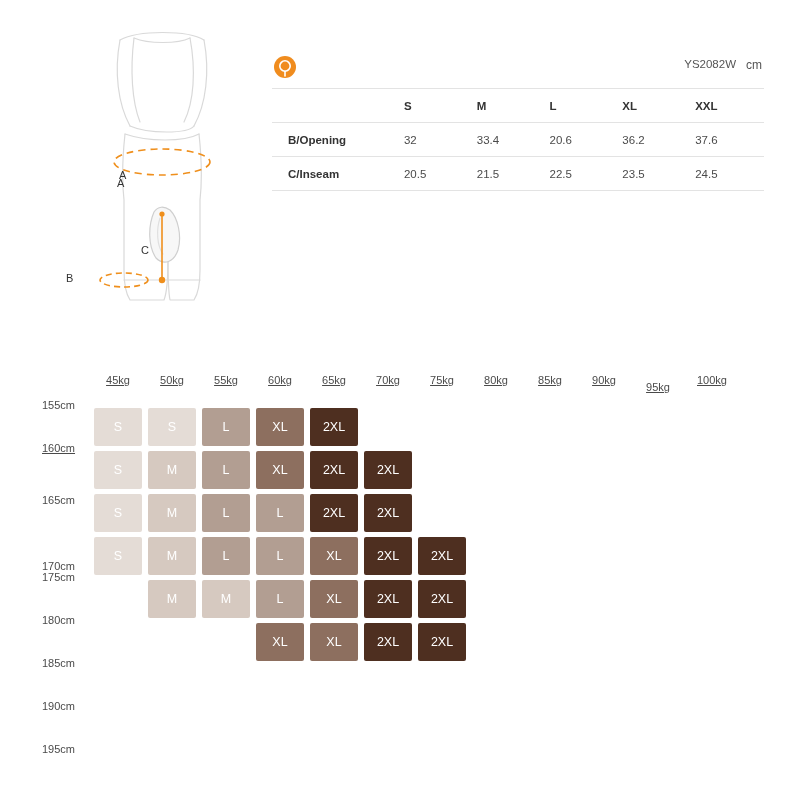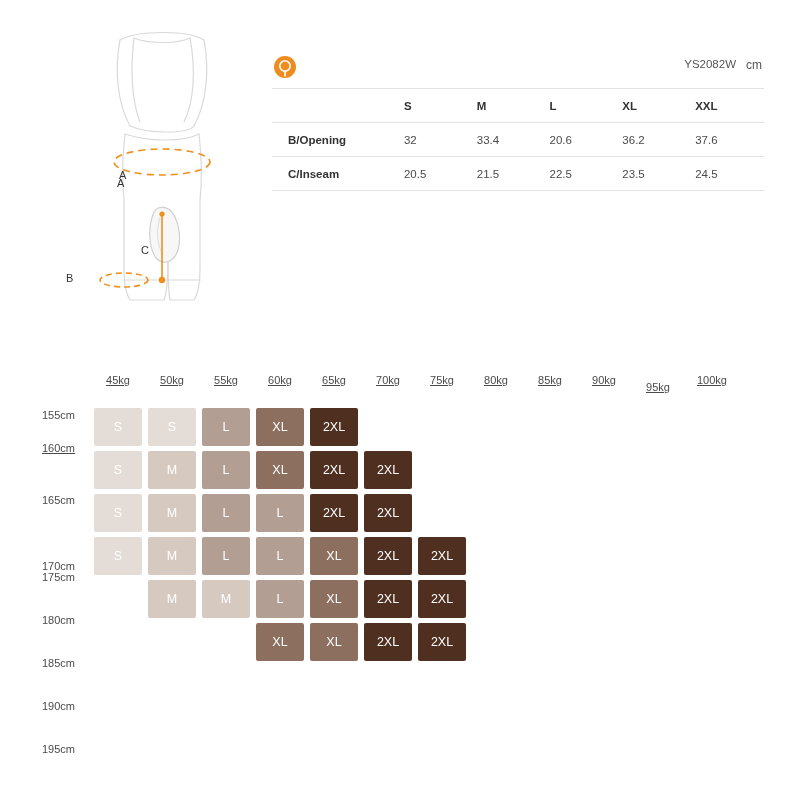--- a/index.html
+++ b/index.html
@@ -254,21 +254,21 @@
       <span class="weight-label" style="left: 307px;">65kg</span>
       <span class="weight-label" style="left: 361px;">70kg</span>
       <span class="weight-label" style="left: 415px;">75kg</span>
       <span class="weight-label" style="left: 469px;">80kg</span>
       <span class="weight-label" style="left: 523px;">85kg</span>
       <span class="weight-label" style="left: 577px;">90kg</span>
       <span class="weight-label" style="left: 631px; margin-top: 7px;">95kg</span>
       <span class="weight-label" style="left: 685px;">100kg</span>
     </div>
   <div id="height-axis">
-      <span class="height-label" style="top: 69px;">155cm</span>
+      <span class="height-label" style="top: 59px;">155cm</span>
       <span class="height-label" style="top: 102px; text-decoration: underline;">160cm</span>
       <span class="height-label" style="top: 154px;">165cm</span>
       <span class="height-label" style="top: 188px; margin-top: 32px;">170cm</span>
       <span class="height-label" style="top: 231px;">175cm</span>
       <span class="height-label" style="top: 274px;">180cm</span>
       <span class="height-label" style="top: 317px;">185cm</span>
       <span class="height-label" style="top: 360px;">190cm</span>
       <span class="height-label" style="top: 403px;">195cm</span>
     </div>
   <div id="matrix-cells">

